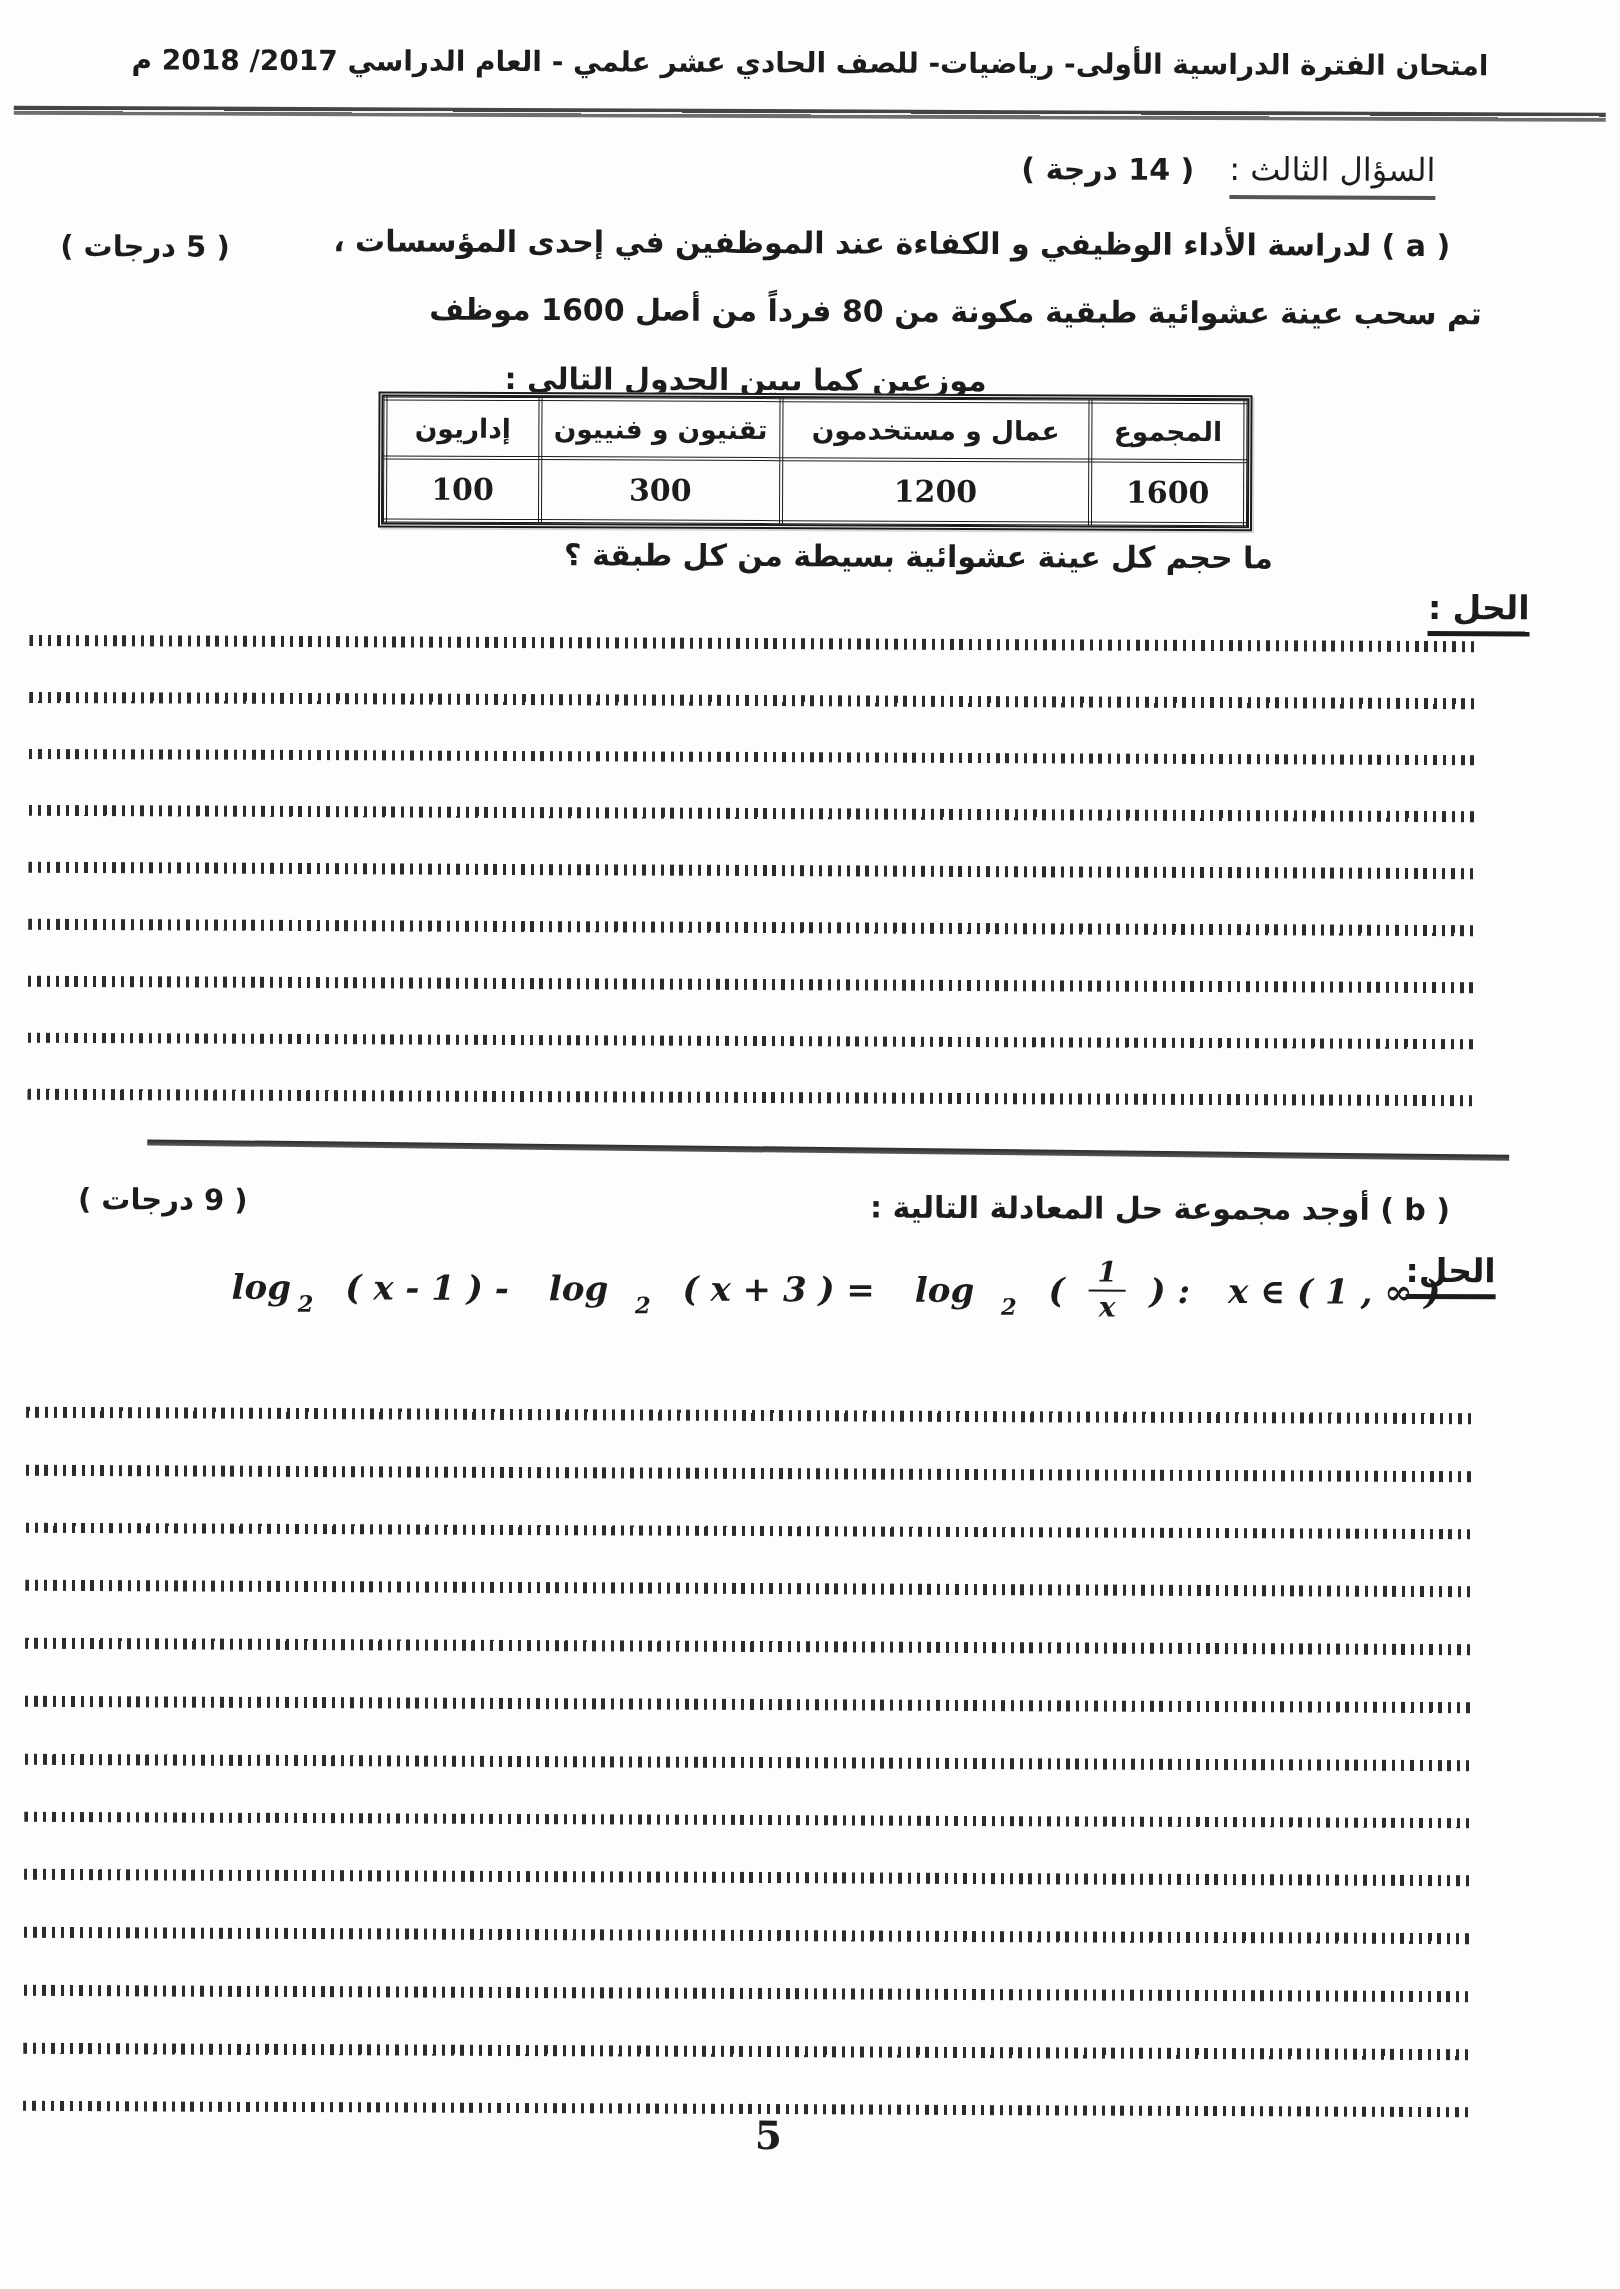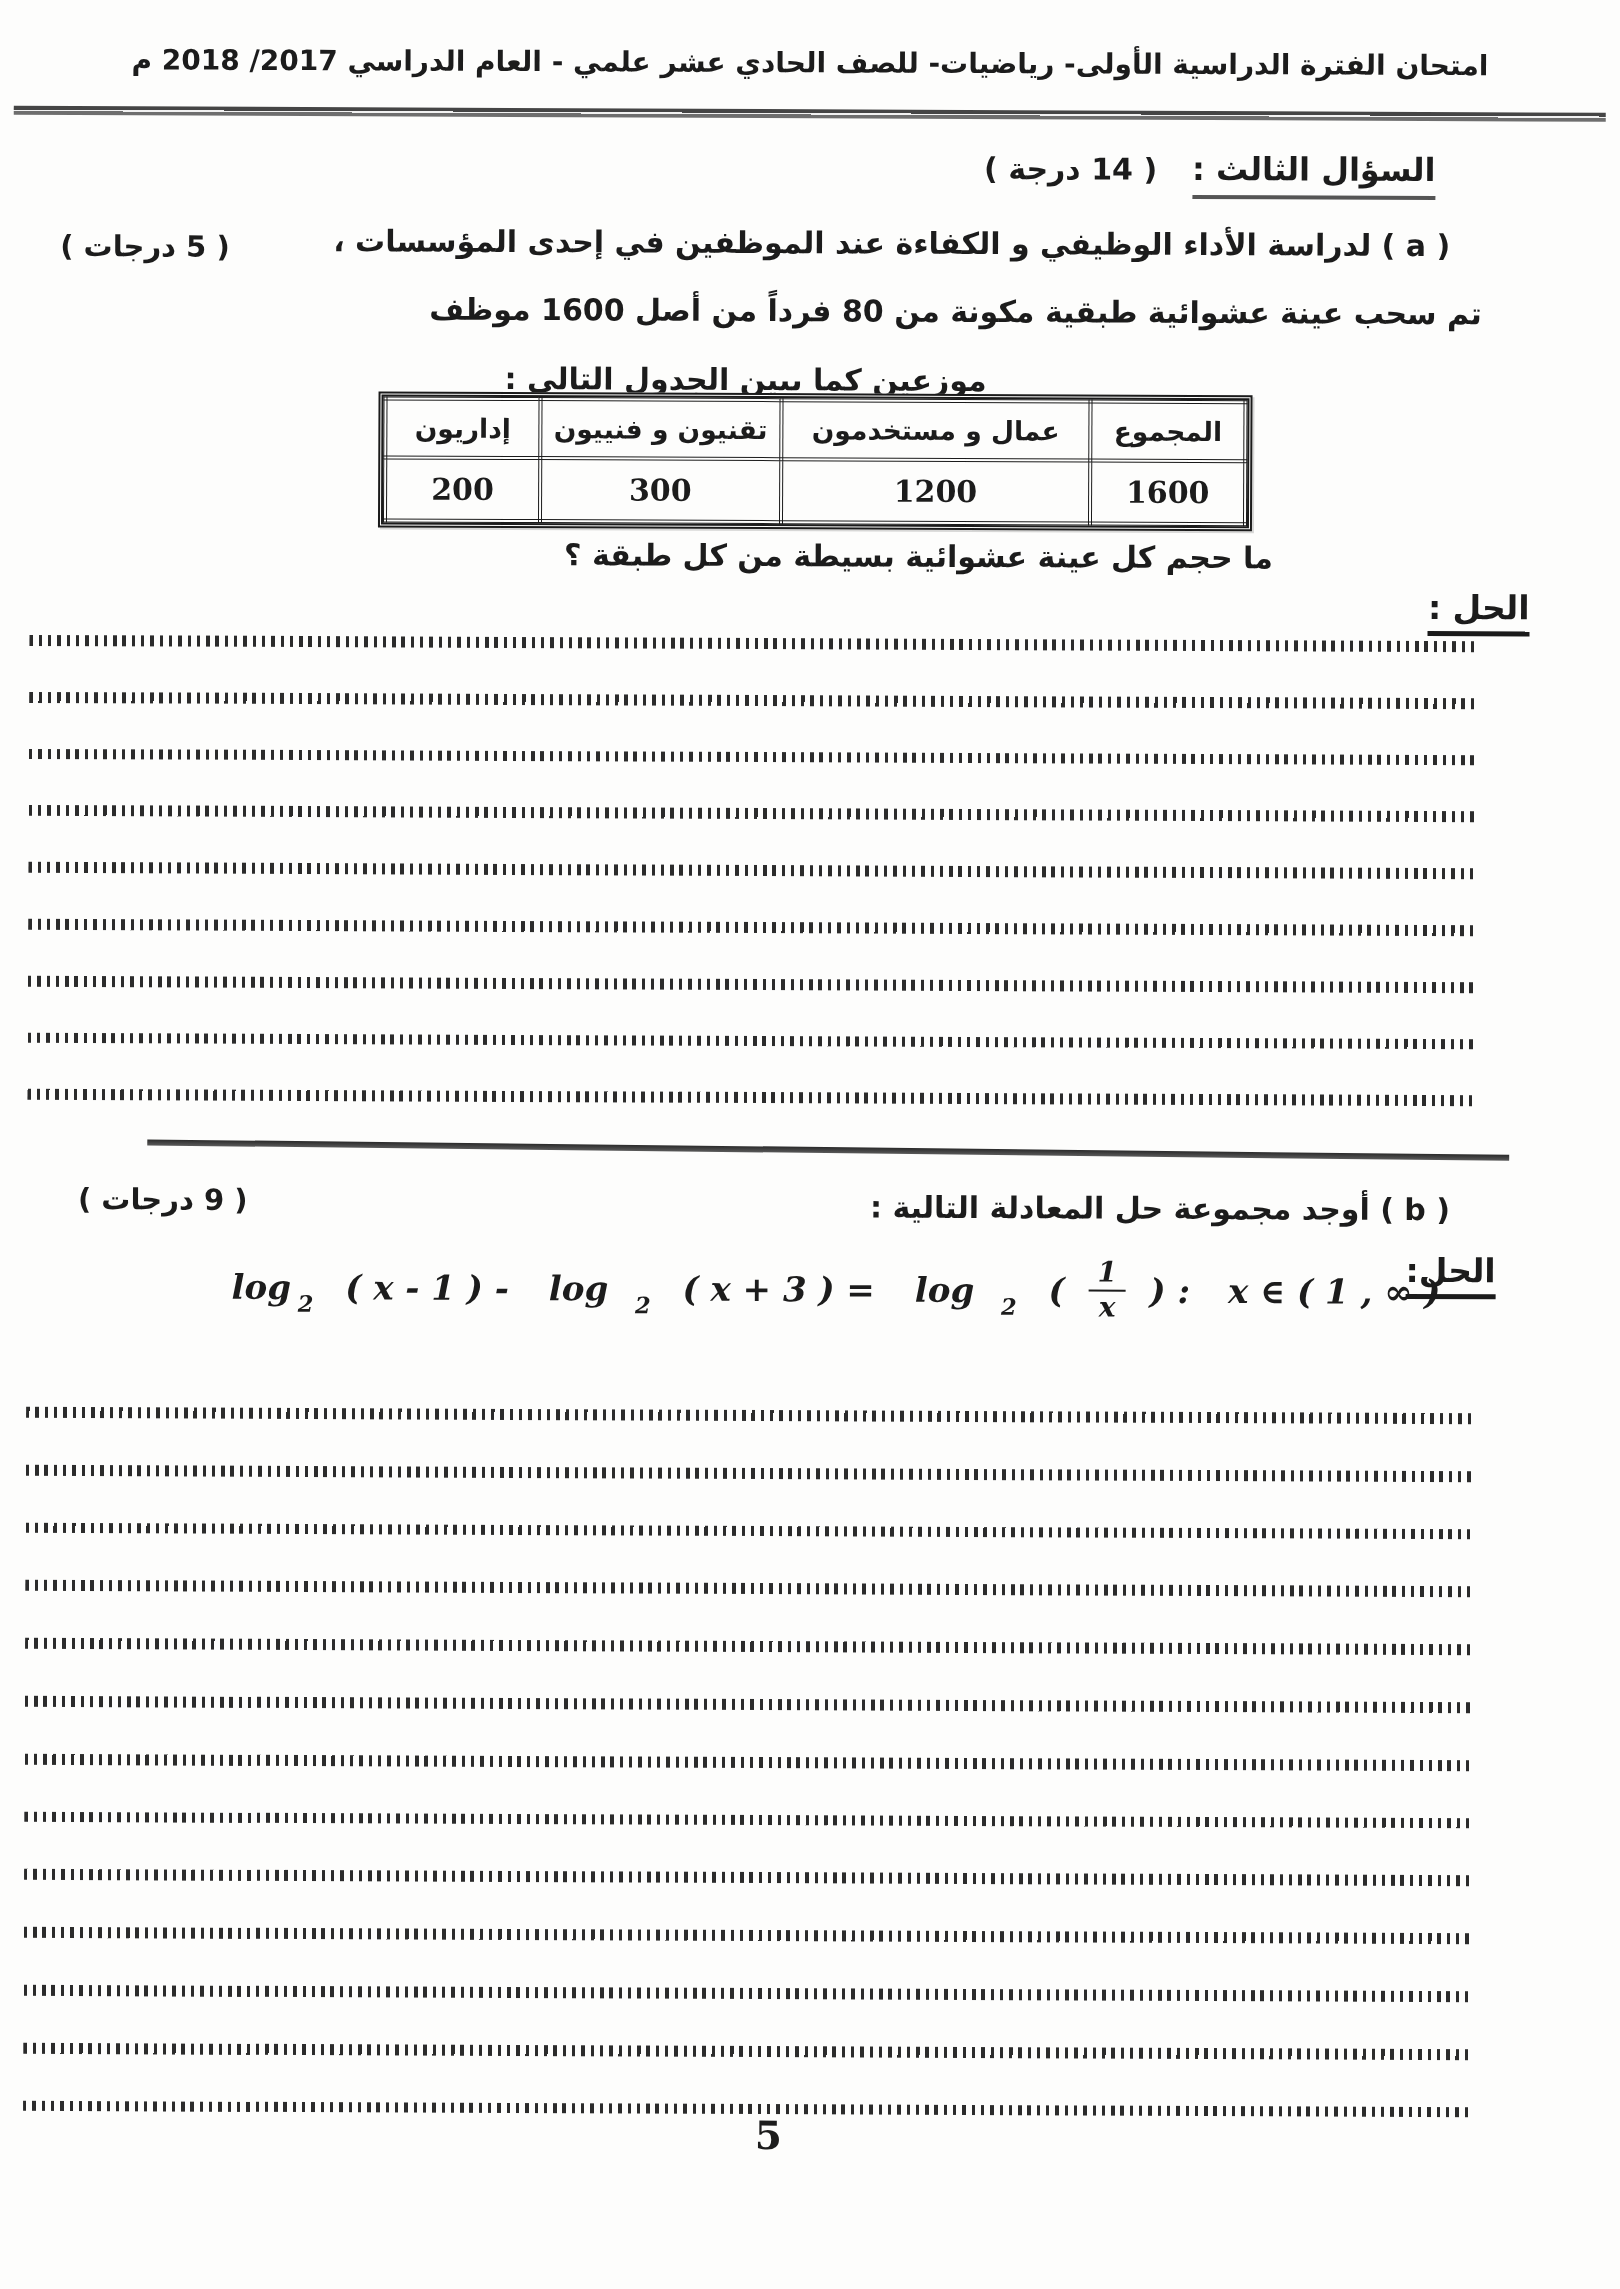--- a/index.html
+++ b/index.html
@@ -21,21 +21,21 @@
     text-align:center;font-weight:bold;font-size:28px;
     letter-spacing:0.5px;
   }
   .hdr-rule{
     position:absolute;top:106px;left:13.7px;width:1592px;height:8.8px;
     background:linear-gradient(to bottom,#454545 0 42%,#f2f2f2 42% 58%,#6e6e6e 58% 100%);
   }
 
   
   .q-title-row{position:absolute;top:145px;right:184px;display:flex;gap:35px;align-items:baseline;}
-  .q-title{font-size:32px;font-weight:bold;border-bottom:4.9px solid #555;padding-bottom:6.9px;}
+  .q-title{font-size:32px;font-weight:normal;border-bottom:4.9px solid #555;padding-bottom:6.9px;}
   .q-marks{font-size:30px;font-weight:bold;}
 
   .txt{position:absolute;font-size:30px;font-weight:bold;white-space:nowrap;}
   .marks-left{position:absolute;font-size:29px;font-weight:bold;}
 
   
   .tbl-wrap{
     position:absolute;top:390px;left:380px;width:864px;
     border:5.9px double #1b1b1b;background:#fdfdfc;
     box-shadow:2px 2px 0 rgba(0,0,0,0.15);
@@ -120,21 +120,21 @@
             <tr class="hrow">
           <td>المجموع</td>
           <td>عمال و مستخدمون</td>
           <td>تقنيون و فنييون</td>
           <td>إداريون</td>
         </tr>
         <tr class="vrow">
           <td>1600</td>
           <td>1200</td>
           <td>300</td>
-          <td>200</td>
+          <td>100</td>
         </tr>
       </tbody>
         </table>
     </div>
 
     <div class="txt" style="top:535px;right:345px;">ما حجم كل عينة عشوائية بسيطة من كل طبقة ؟</div>
 
     <div class="sol-label" style="top:582px;right:88px;">الحل :</div>
     <div class="dots dots-a" style="top:635px;">
         <div class="dotline"></div>

